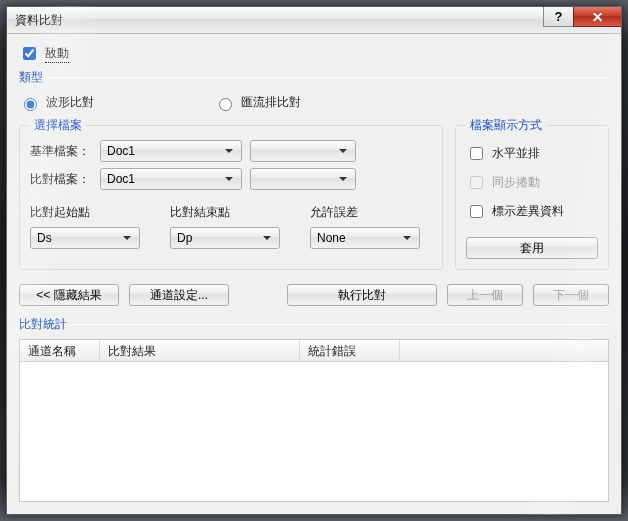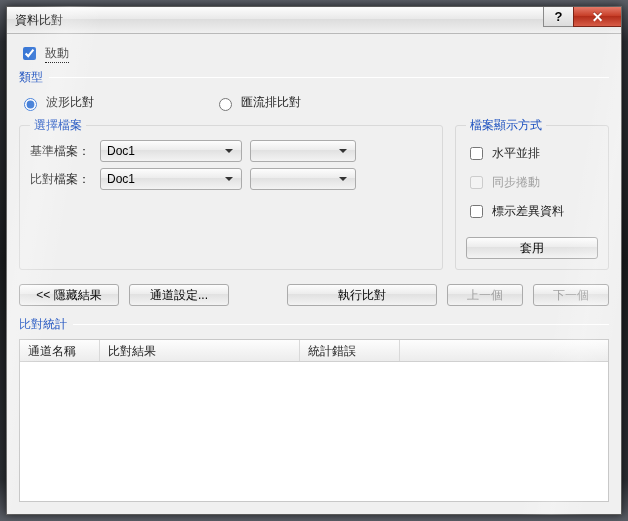--- a/index.html
+++ b/index.html
@@ -116,20 +116,40 @@
 
           <span class="lbl">比對檔案：</span>
           <div class="combo">
                 <span>Doc1</span>
               </div>
           <div class="combo">
                 <span></span>
               </div>
         </div>
 
+        <div class="range-row" style="margin-top:14px;">
+          <div class="range-col">
+            <span class="lbl">比對起始點</span>
+            <div class="combo" style="width:110px">
+                  <span>Ds</span>
+                </div>
+          </div>
+          <div class="range-col">
+            <span class="lbl">比對結束點</span>
+            <div class="combo" style="width:110px">
+                  <span>Dp</span>
+                </div>
+          </div>
+          <div class="range-col">
+            <span class="lbl">允許誤差</span>
+            <div class="combo" style="width:110px">
+                  <span>None</span>
+                </div>
+          </div>
+        </div>
       </fieldset>
 
       <fieldset class="fileopts">
         <legend>檔案顯示方式</legend>
         <div class="col" style="gap:10px; padding-top:4px;">
           <label class="row">
             <input type="checkbox" style="">
             <span class="lbl">水平並排</span>
           </label>
           <label class="row">

